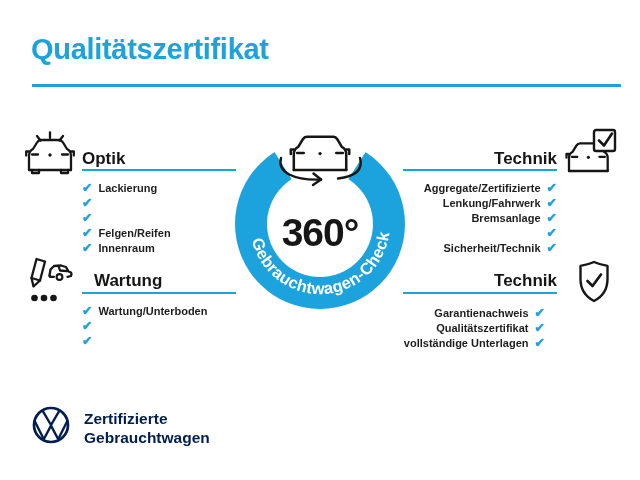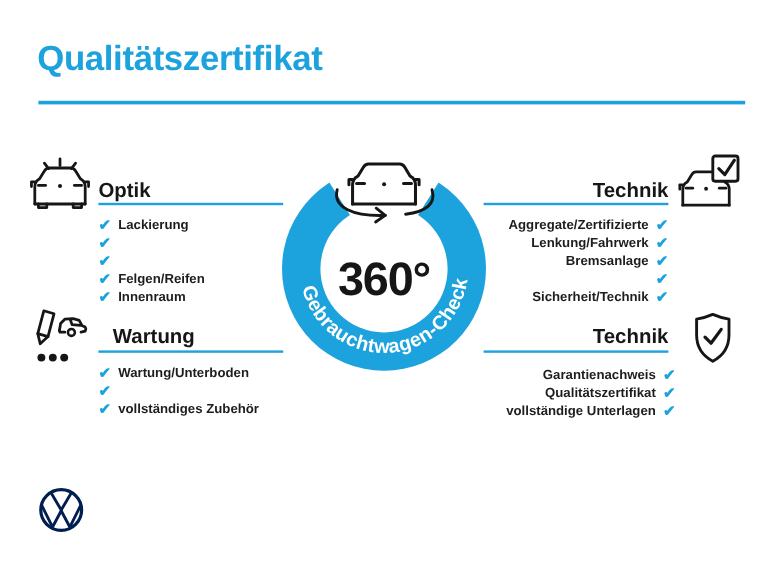--- a/index.html
+++ b/index.html
@@ -93,21 +93,20 @@
   <div class="abs items" style="left:82px;top:303px">
     <div class="item">
         <span class="chk">✔</span>
         <span>Wartung/Unterboden</span>
       </div>
     <div class="item">
         <span class="chk">✔</span>
       </div>
     <div class="item">
         <span class="chk">✔</span>
-        <span>vollständiges Zubehör</span>
       </div>
   </div>
 
   <svg class="abs" style="left:565px;top:128px" width="54" height="48" viewBox="0 0 54 48">
     <g fill="none" stroke="#161616" stroke-width="2.3" stroke-linecap="round" stroke-linejoin="round">
       <path d="M4 43 V30 Q4 25.5 7.7 23.7 L11.4 17.6 Q12.8 15.3 15.1 15.3 H31.7 Q34 15.3 35.4 17.6 L39 23.7 Q42.7 25.5 42.7 30 V43"></path>
       <path d="M4 43 H42.7"></path>
       <path d="M6.8 28.8 H12.3"></path>
         <path d="M34.4 28.8 H39.9"></path>
       <path d="M4 26 H1.5 V29.7"></path>
@@ -141,21 +140,21 @@
       </div>
   </div>
 
   <svg class="abs" style="left:573px;top:259px" width="42" height="46" viewBox="0 0 42 46">
     <path d="M21 3 C25 4.8 30 6.2 34.5 6.9 V20 C34.5 30.5 29.5 37.6 21 42 C12.5 37.6 7.5 30.5 7.5 20 V6.9 C12 6.2 17 4.8 21 3 Z" fill="none" stroke="#161616" stroke-width="2.4" stroke-linejoin="round"></path>
     <path d="M14.5 22 L19.5 27 L28 15.5" fill="none" stroke="#161616" stroke-width="2.7" stroke-linecap="round" stroke-linejoin="round"></path>
   </svg>
 
   <div class="abs h2 right" style="right:83px;top:271px">Technik</div>
   <div class="abs sec-underline" style="left:403px;top:292px;width:154px"></div>
-  <div class="abs items right" style="right:77px;top:305px">
+  <div class="abs items right" style="right:95px;top:305px">
     <div class="item">
         <span>Garantienachweis</span>
         <span class="chk">✔</span>
       </div>
     <div class="item">
         <span>Qualitätszertifikat</span>
         <span class="chk">✔</span>
       </div>
     <div class="item">
         <span>vollständige Unterlagen</span>
@@ -187,14 +186,18 @@
         <path d="M96 69.5 L88 75"></path>
       <path d="M135 48 C138.5 60 130 66.5 113 68.5"></path>
     </g>
   </svg>
 
   <svg class="abs" style="left:31px;top:405px" width="40" height="40" viewBox="0 0 40 40">
     <circle cx="20" cy="20" r="17" fill="none" stroke="#001E50" stroke-width="2.7"></circle>
     <path d="M11.4 5.4 L20 20 L28.6 5.4" fill="none" stroke="#001E50" stroke-width="2.4" stroke-linejoin="miter"></path>
     <path d="M3.8 16.2 L12.8 34.2 L20 20.6 L27.2 34.2 L36.2 16.2" fill="none" stroke="#001E50" stroke-width="2.4" stroke-linejoin="miter"></path>
   </svg>
+  <div class="abs footer-text">
+    <div>Zertifizierte</div>
+    <div>Gebrauchtwagen</div>
+  </div>
 
 </div>
 
 </body></html>

